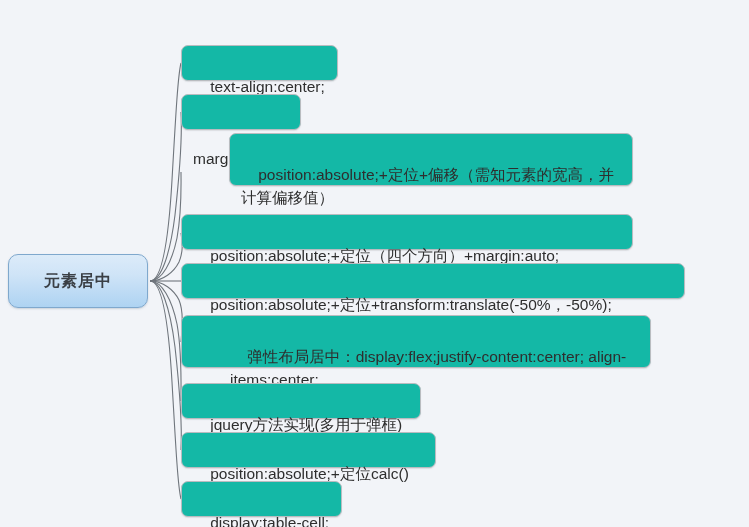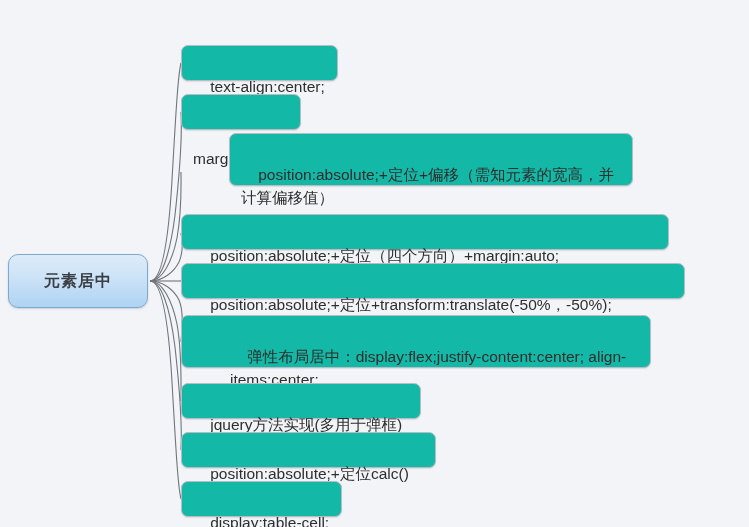--- a/index.html
+++ b/index.html
@@ -90,21 +90,21 @@
   </div>
 
   <div class="topic" style="left:181px; top:94px; width:120px; height:36px;">
     <span>margin:auto;</span>
   </div>
 
   <div class="topic" style="left:181px; top:133px; width:404px; height:53px;margin-left:48px;">
     <span>position:absolute;+定位+偏移（需知元素的宽高，并计算偏移值）</span>
   </div>
 
-  <div class="topic" style="left:181px; top:214px; width:488px; height:36px;">
+  <div class="topic" style="left:181px; top:214px; width:452px; height:36px;">
     <span>position:absolute;+定位（四个方向）+margin:auto;</span>
   </div>
 
   <div class="topic" style="left:181px; top:263px; width:504px; height:36px;">
     <span>position:absolute;+定位+transform:translate(-50%，-50%);</span>
   </div>
 
   <div class="topic" style="left:181px; top:315px; width:470px; height:53px;padding-left:48px;">
     <span>弹性布局居中：display:flex;justify-content:center; align-items:center;</span>
   </div>

